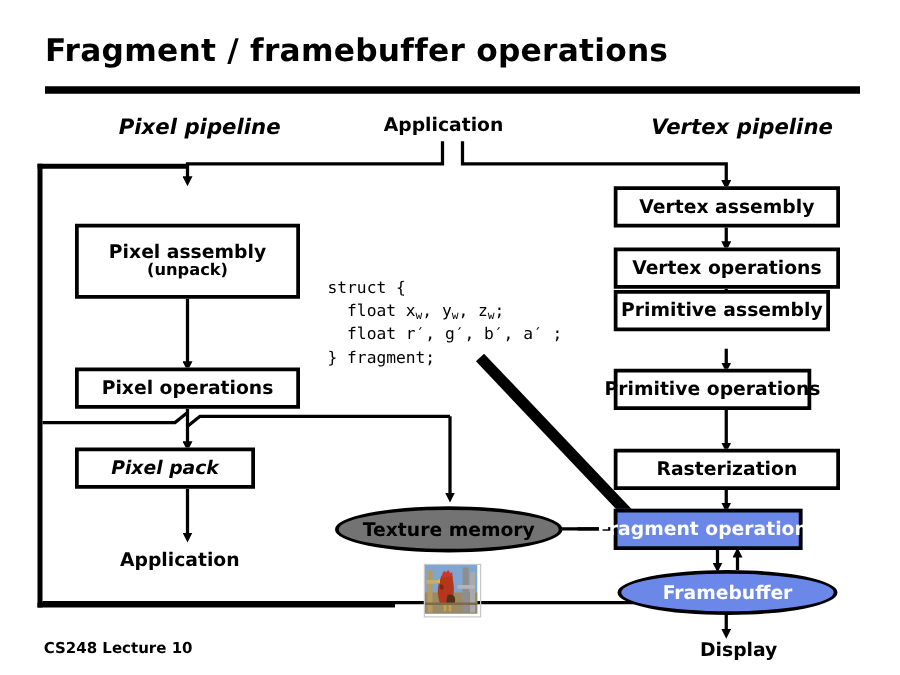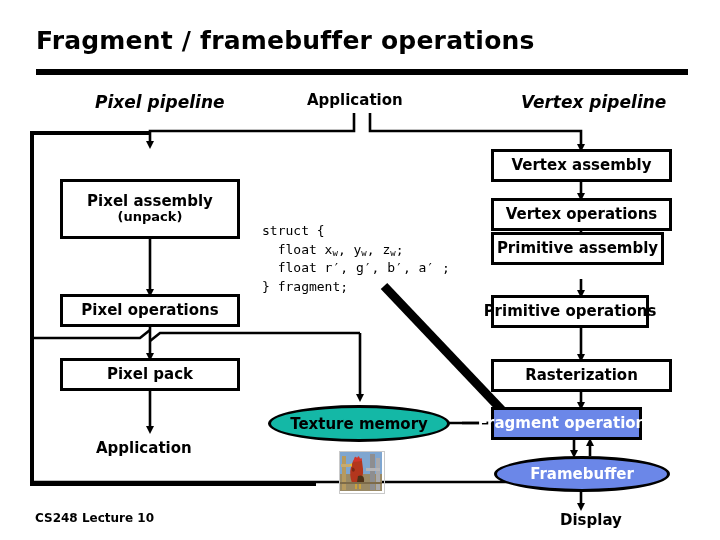--- a/index.html
+++ b/index.html
@@ -104,21 +104,21 @@
   .pbox.accent {
     background: #6B87E8;
     color: #ffffff;
   }
   
   .pellipse {
     position: absolute;
     box-sizing: border-box;
     border: 3px solid #000000;
     border-radius: 50%;
-    background: #14b8a6;
+    background: #737373;
     display: flex;
     align-items: center;
     justify-content: center;
     color: #000000;
     font-family: "DejaVu Sans", sans-serif;
     font-weight: bold;
     font-size: 15px;
     white-space: nowrap;
   }
   .pellipse.accent {
@@ -261,21 +261,21 @@
 
   <div class="pbox" style="left:60px; top:146px; width:180px; height:60px;margin-top:33px;">
     <span>Pixel assembly</span>
     <span class="sub">(unpack)</span>
   </div>
 
   <div class="pbox" style="left:60px; top:294px; width:180px; height:33px;">
     <span>Pixel operations</span>
   </div>
 
-  <div class="pbox" style="left:60px; top:358px; width:180px; height:33px;">
+  <div class="pbox" style="left:60px; top:358px; width:144px; height:33px;font-style:italic;">
     <span>Pixel pack</span>
   </div>
 
   <div class="plabel" style="left:96px; top:439px;">Application</div>
 
   <div class="pbox" style="left:491px; top:149px; width:181px; height:33px;">
     <span>Vertex assembly</span>
   </div>
 
   <div class="pbox" style="left:491px; top:198px; width:181px; height:33px;">

